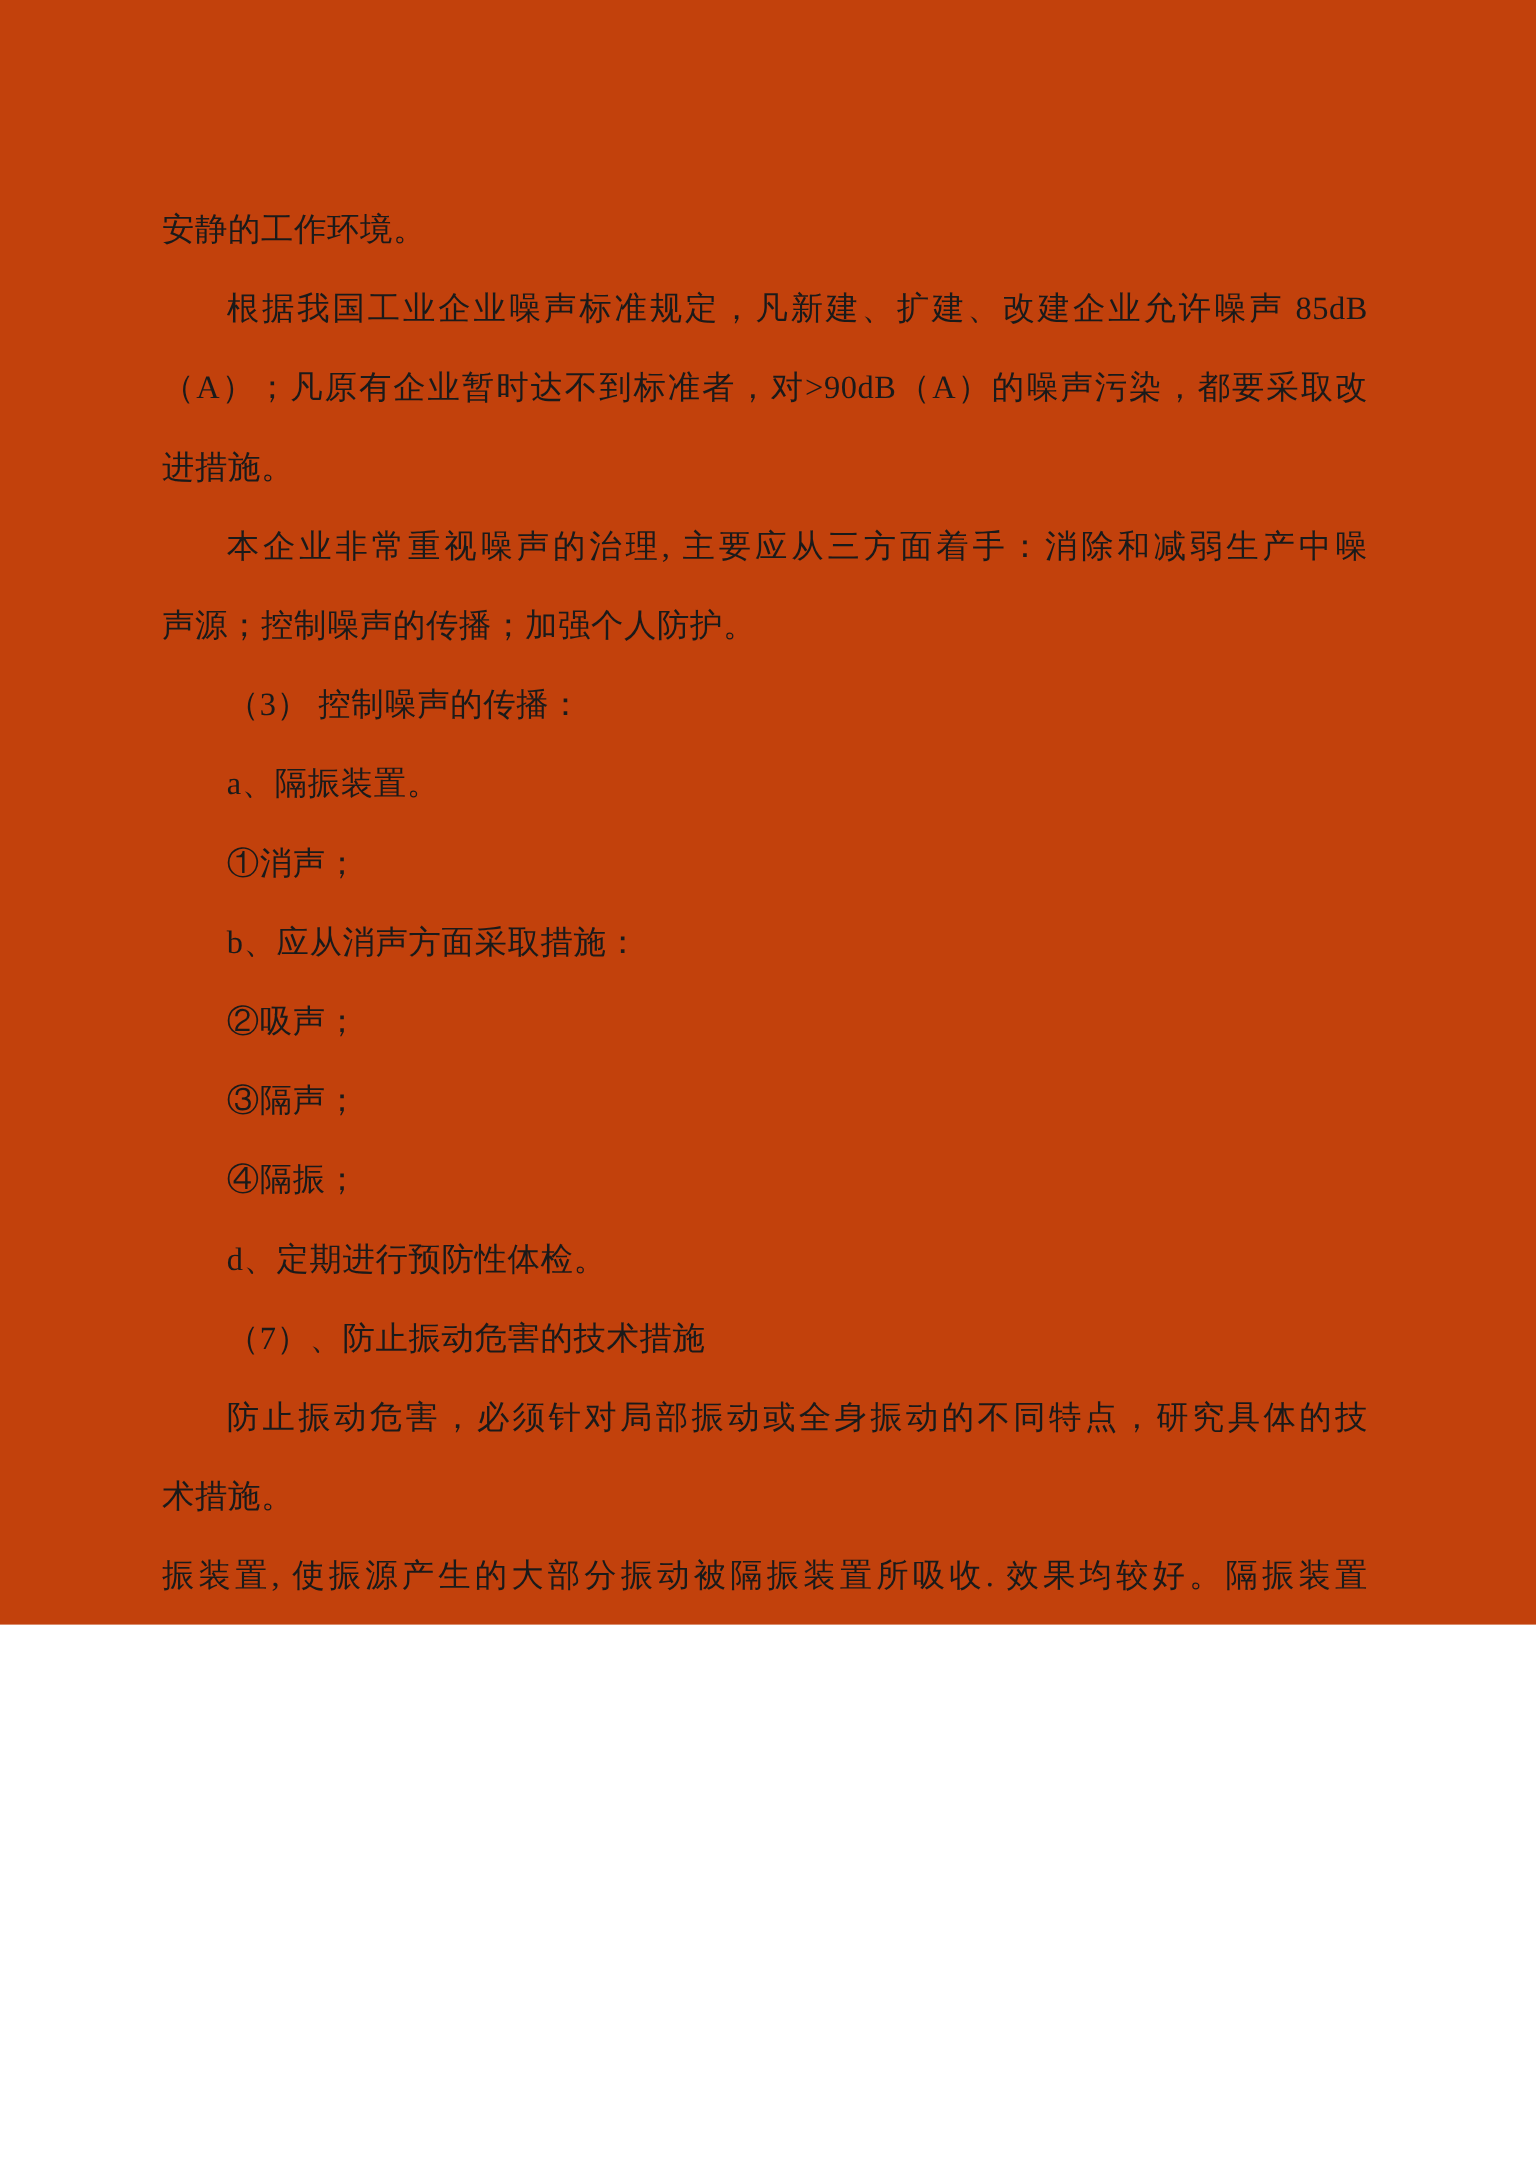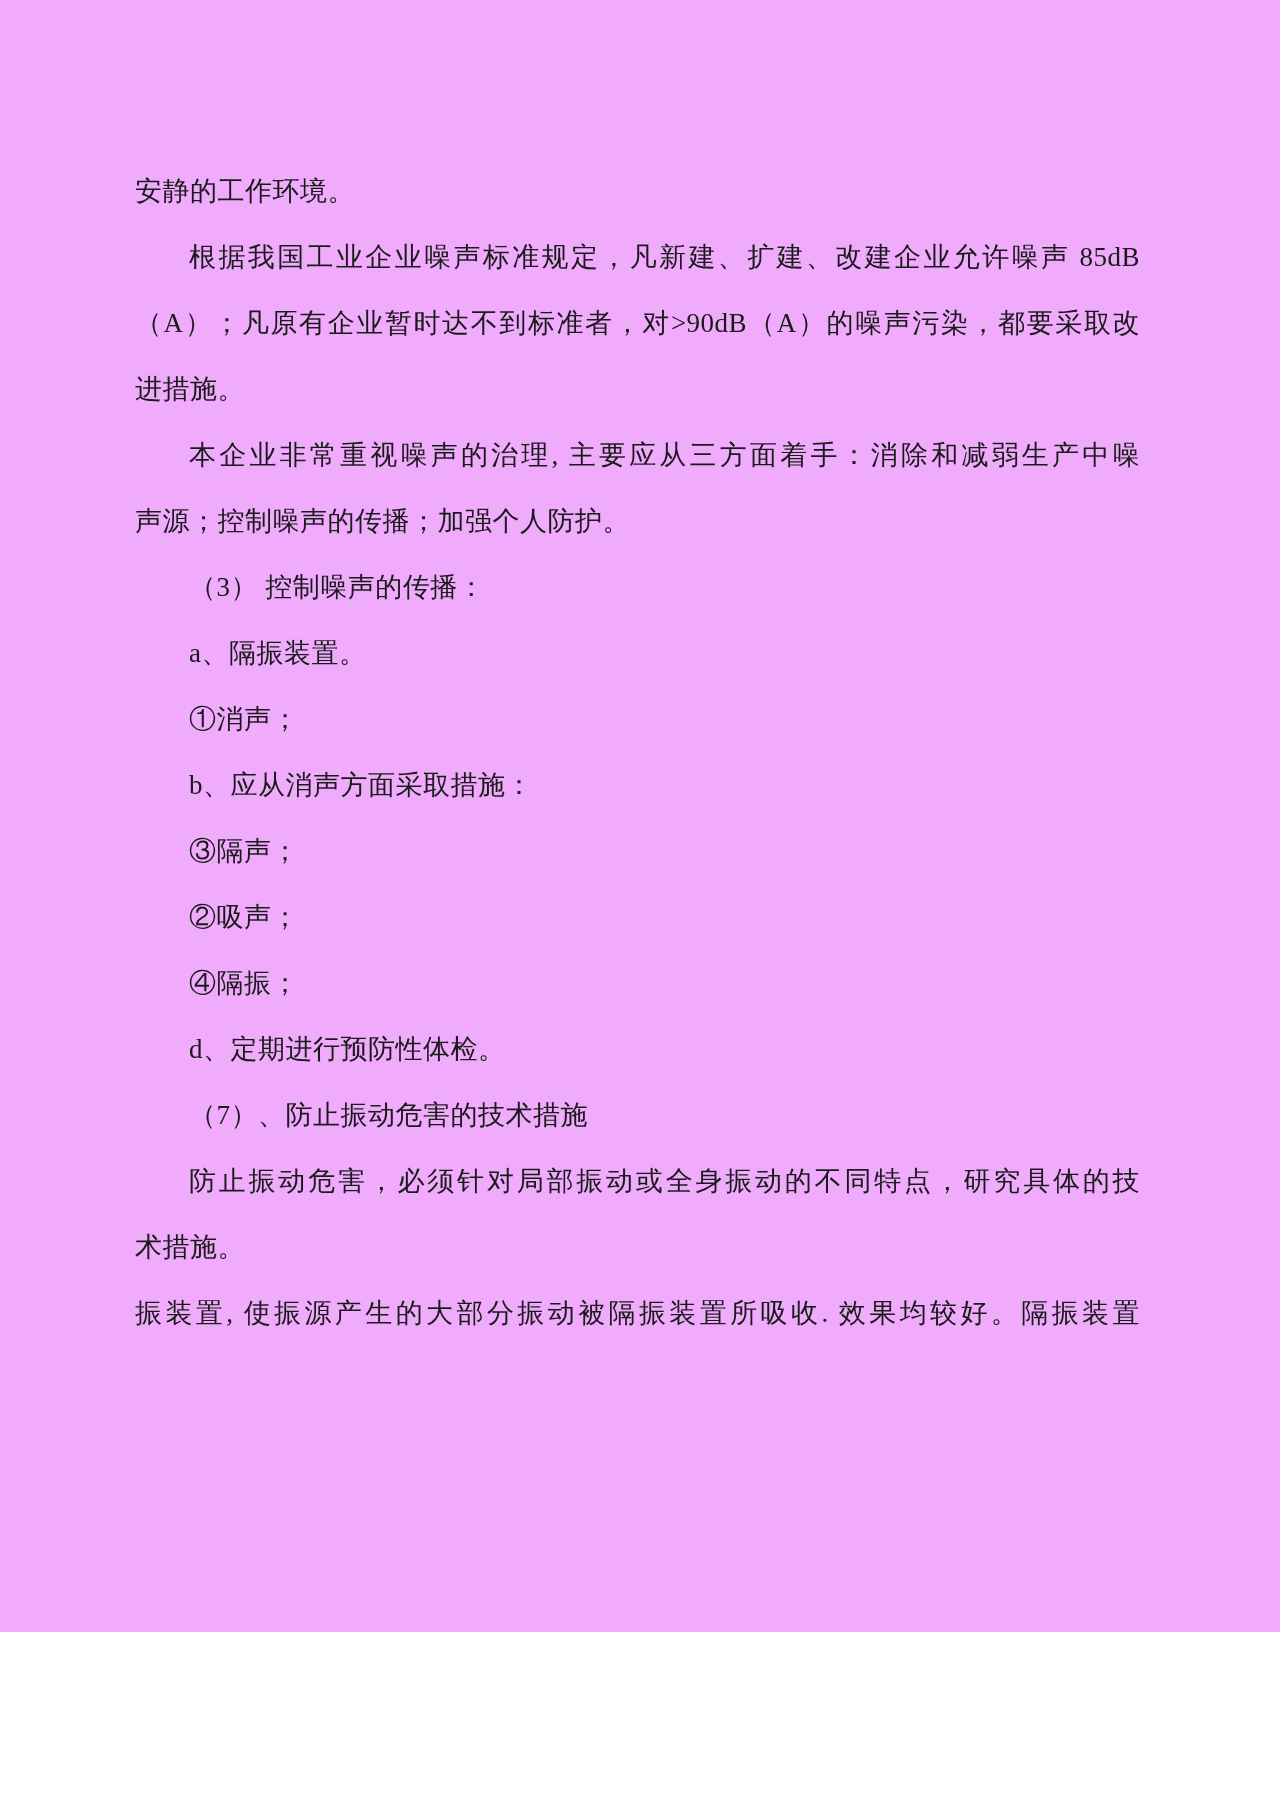--- a/index.html
+++ b/index.html
@@ -3,22 +3,22 @@
 <meta charset="utf-8">
 <style>
   html, body {
     margin: 0;
     padding: 0;
     background: #ffffff;
   }
   .page {
     position: relative;
     width: 1280px;
-    height: 1632px;
-    background: #f0abfc;
+    height: 1354px;
+    background: #c2410c;
     overflow: hidden;
     font-family: "Liberation Serif", "DejaVu Serif", serif;
     text-decoration: underline;
   }
   .doc {
     position: absolute;
     left: 135px;
     top: 158px;
     width: 1005px;
   }
@@ -62,22 +62,22 @@
       <div class="line">安静的工作环境。</div>
       <div class="line indent justify">根据我国工业企业噪声标准规定，凡新建、扩建、改建企业允许噪声 85dB</div>
       <div class="line justify">（A）；凡原有企业暂时达不到标准者，对&gt;90dB（A）的噪声污染，都要采取改</div>
       <div class="line">进措施。</div>
       <div class="line indent justify">本企业非常重视噪声的治理, 主要应从三方面着手：消除和减弱生产中噪</div>
       <div class="line">声源；控制噪声的传播；加强个人防护。</div>
       <div class="line indent">（3） 控制噪声的传播：</div>
       <div class="line indent">a、隔振装置。</div>
       <div class="line indent">①消声；</div>
       <div class="line indent">b、应从消声方面采取措施：</div>
+      <div class="line indent">②吸声；</div>
       <div class="line indent">③隔声；</div>
-      <div class="line indent">②吸声；</div>
       <div class="line indent">④隔振；</div>
       <div class="line indent">d、定期进行预防性体检。</div>
       <div class="line indent">（7）、防止振动危害的技术措施</div>
       <div class="line indent justify">防止振动危害，必须针对局部振动或全身振动的不同特点，研究具体的技</div>
       <div class="line">术措施。</div>
       <div class="line justify">振装置, 使振源产生的大部分振动被隔振装置所吸收. 效果均较好。隔振装置</div>
     </div>
   <div class="footer">
     <span>第 15 页 共 46 页</span>
   </div>

